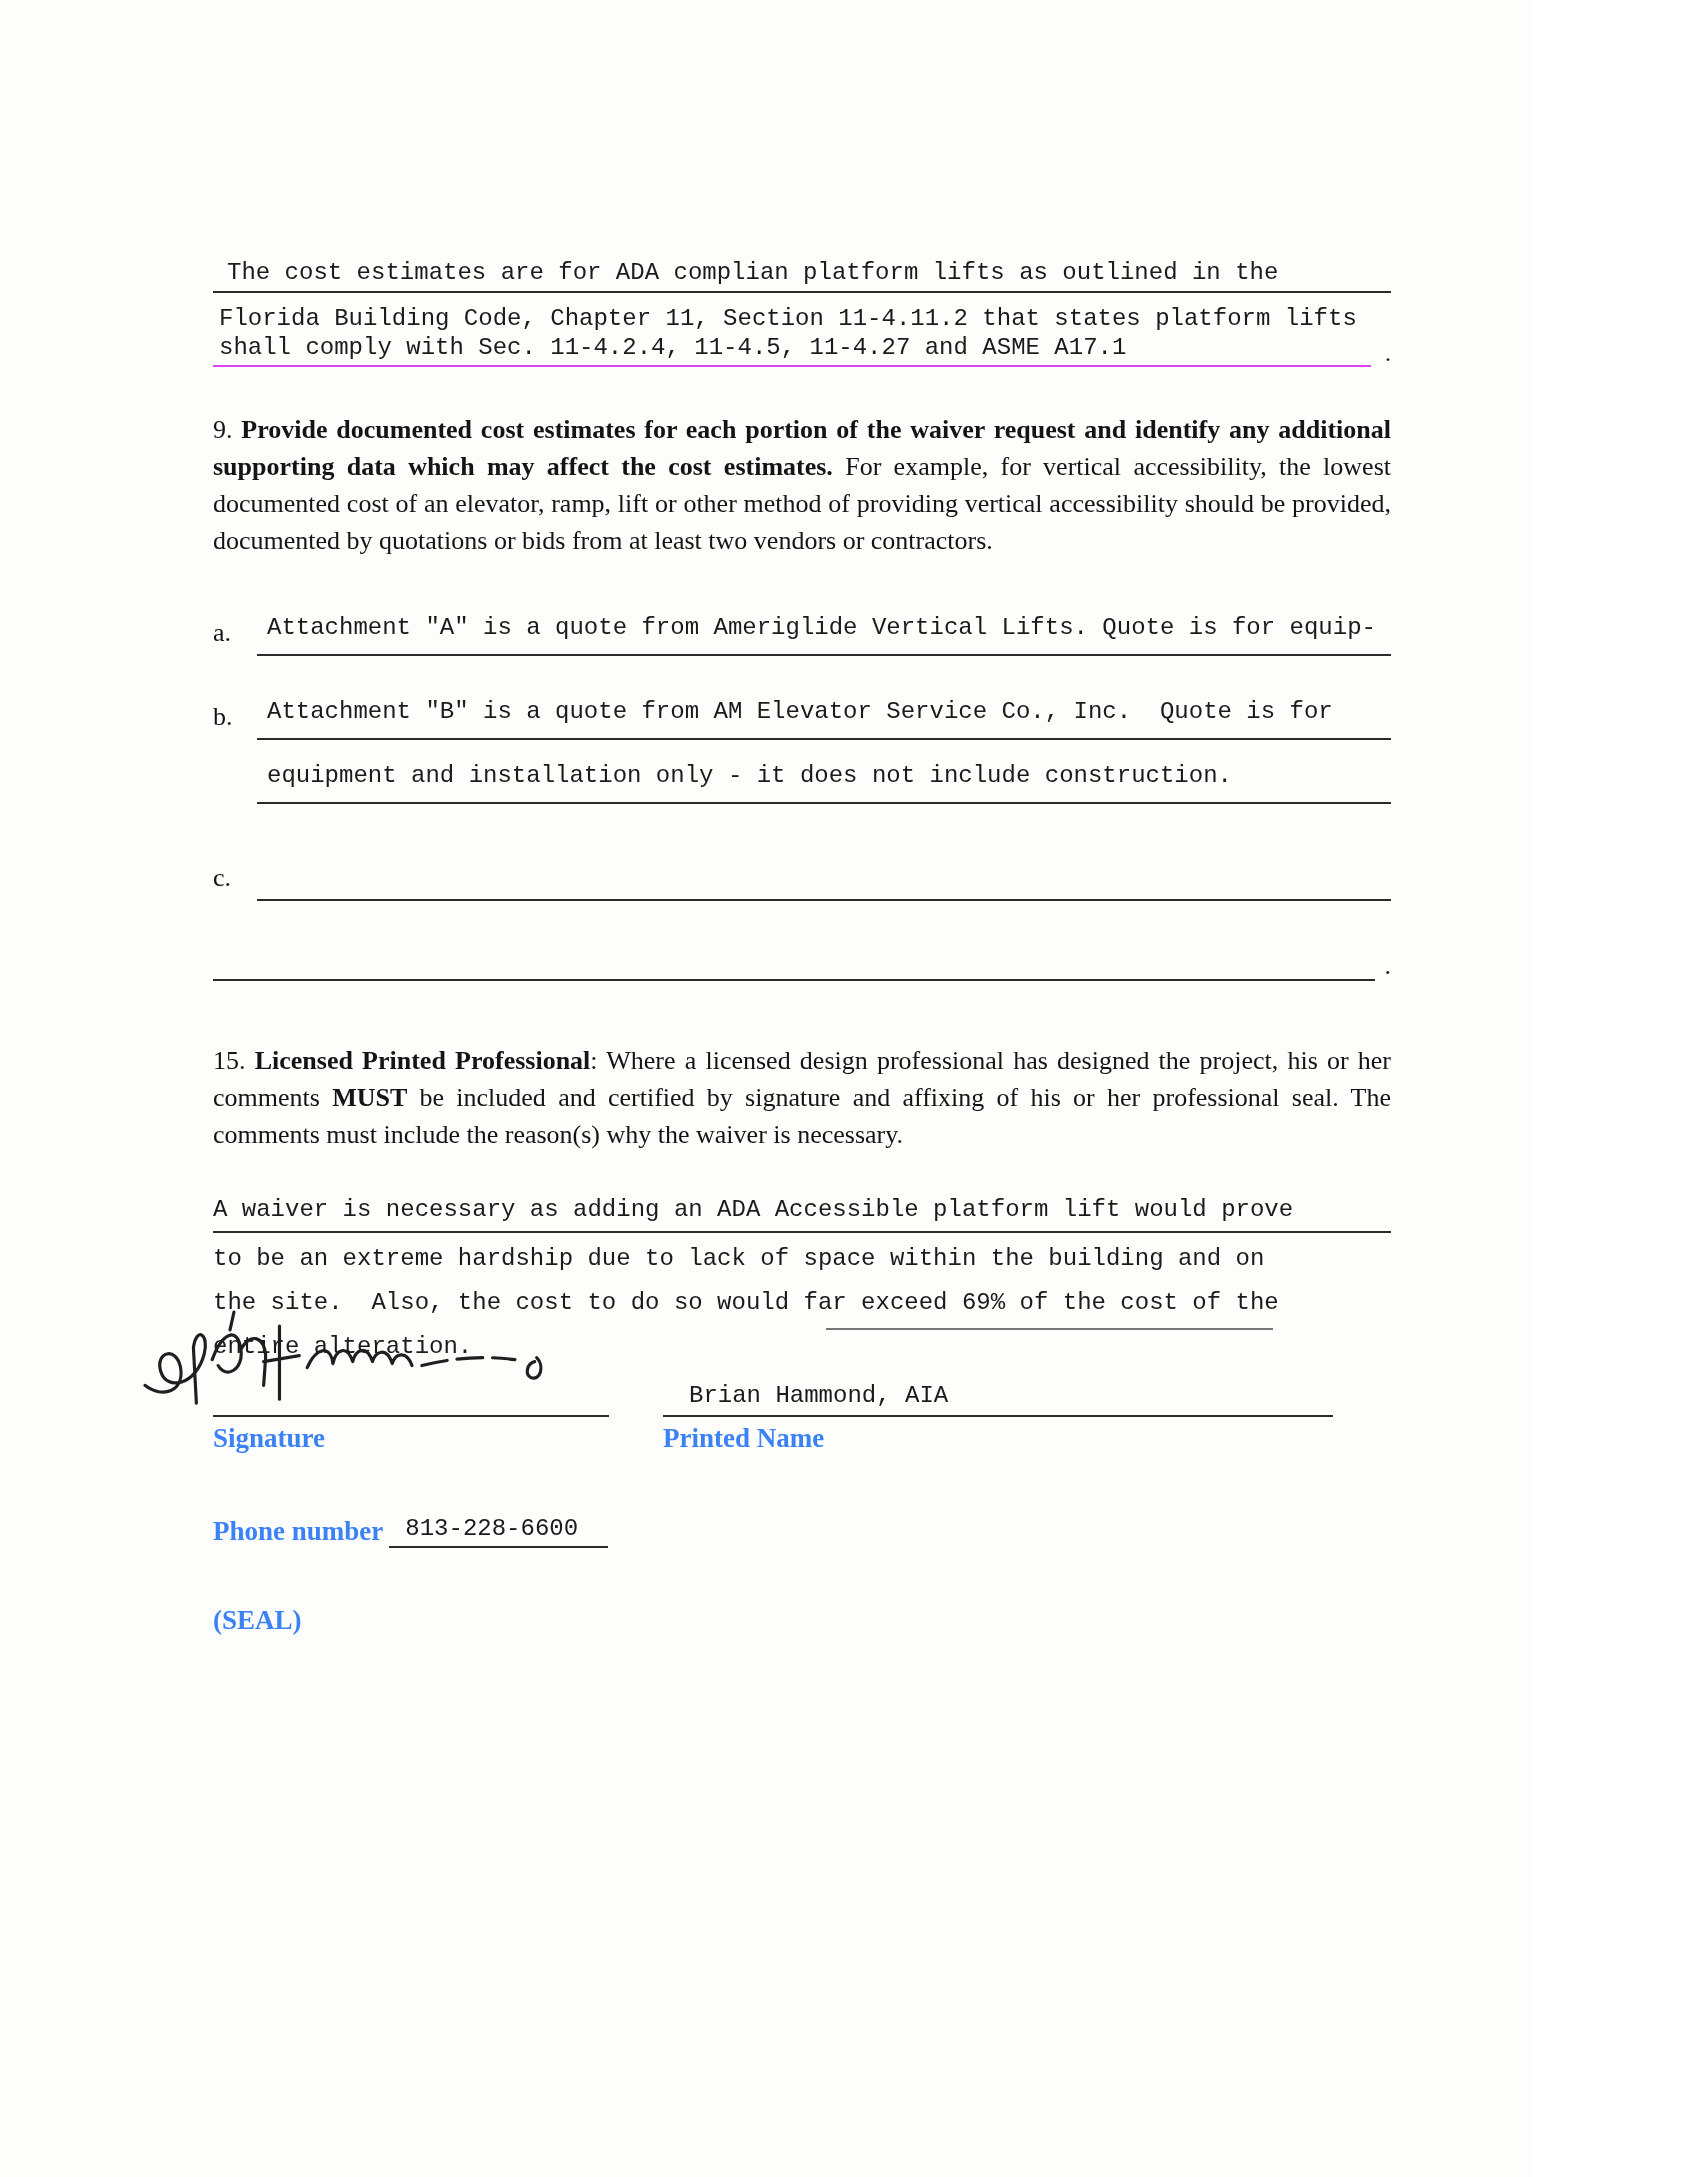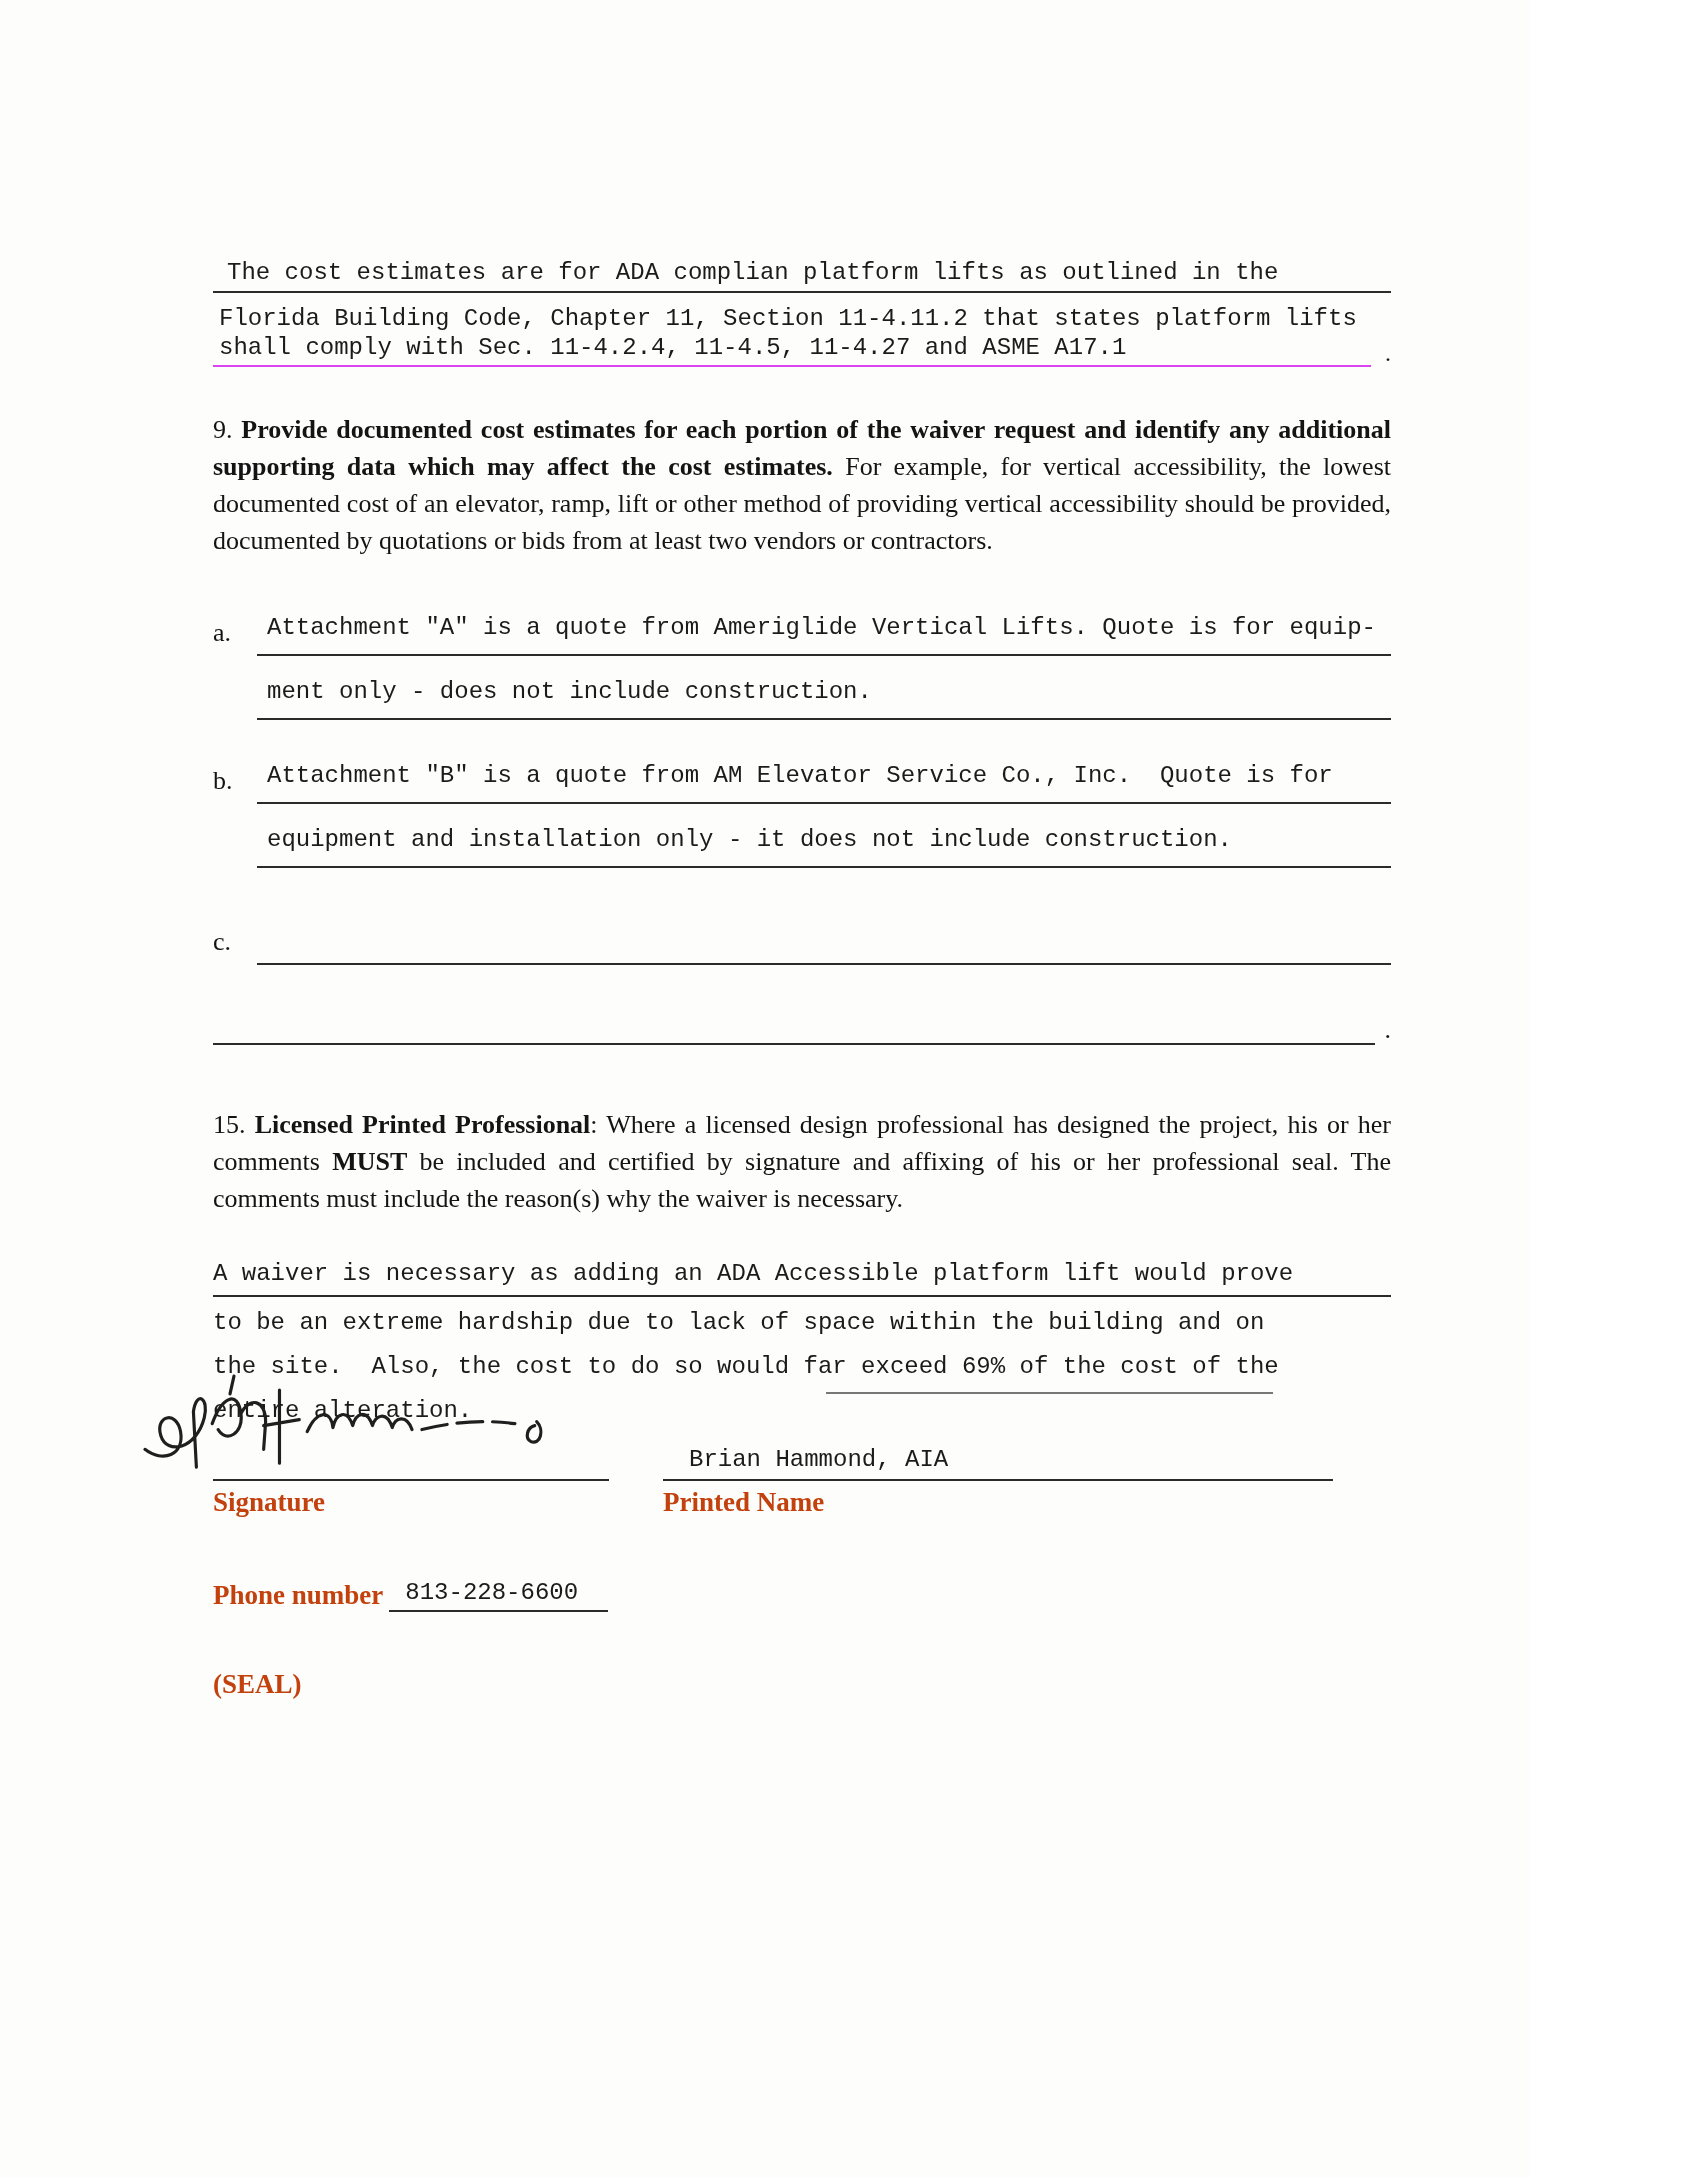--- a/index.html
+++ b/index.html
@@ -92,21 +92,21 @@
     position: absolute;
     left: -74px;
     top: -67px;
     pointer-events: none;
   }
   .labels-row {
     display: grid;
     grid-template-columns: 450px 1fr;
     margin-top: 6px;
   }
-  .bold-label { font-size: 27px; font-weight: bold; color: #c2410c; }
+  .bold-label { font-size: 27px; font-weight: bold; color: #3b82f6; }
 
   .phone-row { display: flex; align-items: center; margin-top: 61px; }
   .phone-value {
     border-bottom: 2px solid #2b2b2b;
     padding: 0 30px 4px 16px;
     margin-left: 6px;
   }
   .seal { margin-top: 57px; }
 </style>
 </head>
@@ -125,21 +125,20 @@
     </div>
 
     <div class="para">
       <span>9. </span><b>Provide documented cost estimates for each portion of the waiver request and identify any additional supporting data which may affect the cost estimates.</b><span> For example, for vertical accessibility, the lowest documented cost of an elevator, ramp, lift or other method of providing vertical accessibility should be provided, documented by quotations or bids from at least two vendors or contractors.</span>
     </div>
 
     <div class="entry" style="margin-top:55px">
       <div class="entry-label">a.</div>
       <div class="entry-body">
         <div class="mono entry-line">Attachment "A" is a quote from Ameriglide Vertical Lifts. Quote is for equip-</div>
-        <div class="mono entry-line">ment only - does not include construction.</div>
       </div>
     </div>
 
     <div class="entry" style="margin-top:42px">
       <div class="entry-label">b.</div>
       <div class="entry-body">
         <div class="mono entry-line">Attachment "B" is a quote from AM Elevator Service Co., Inc.  Quote is for</div>
         <div class="mono entry-line">equipment and installation only - it does not include construction.</div>
       </div>
     </div>

